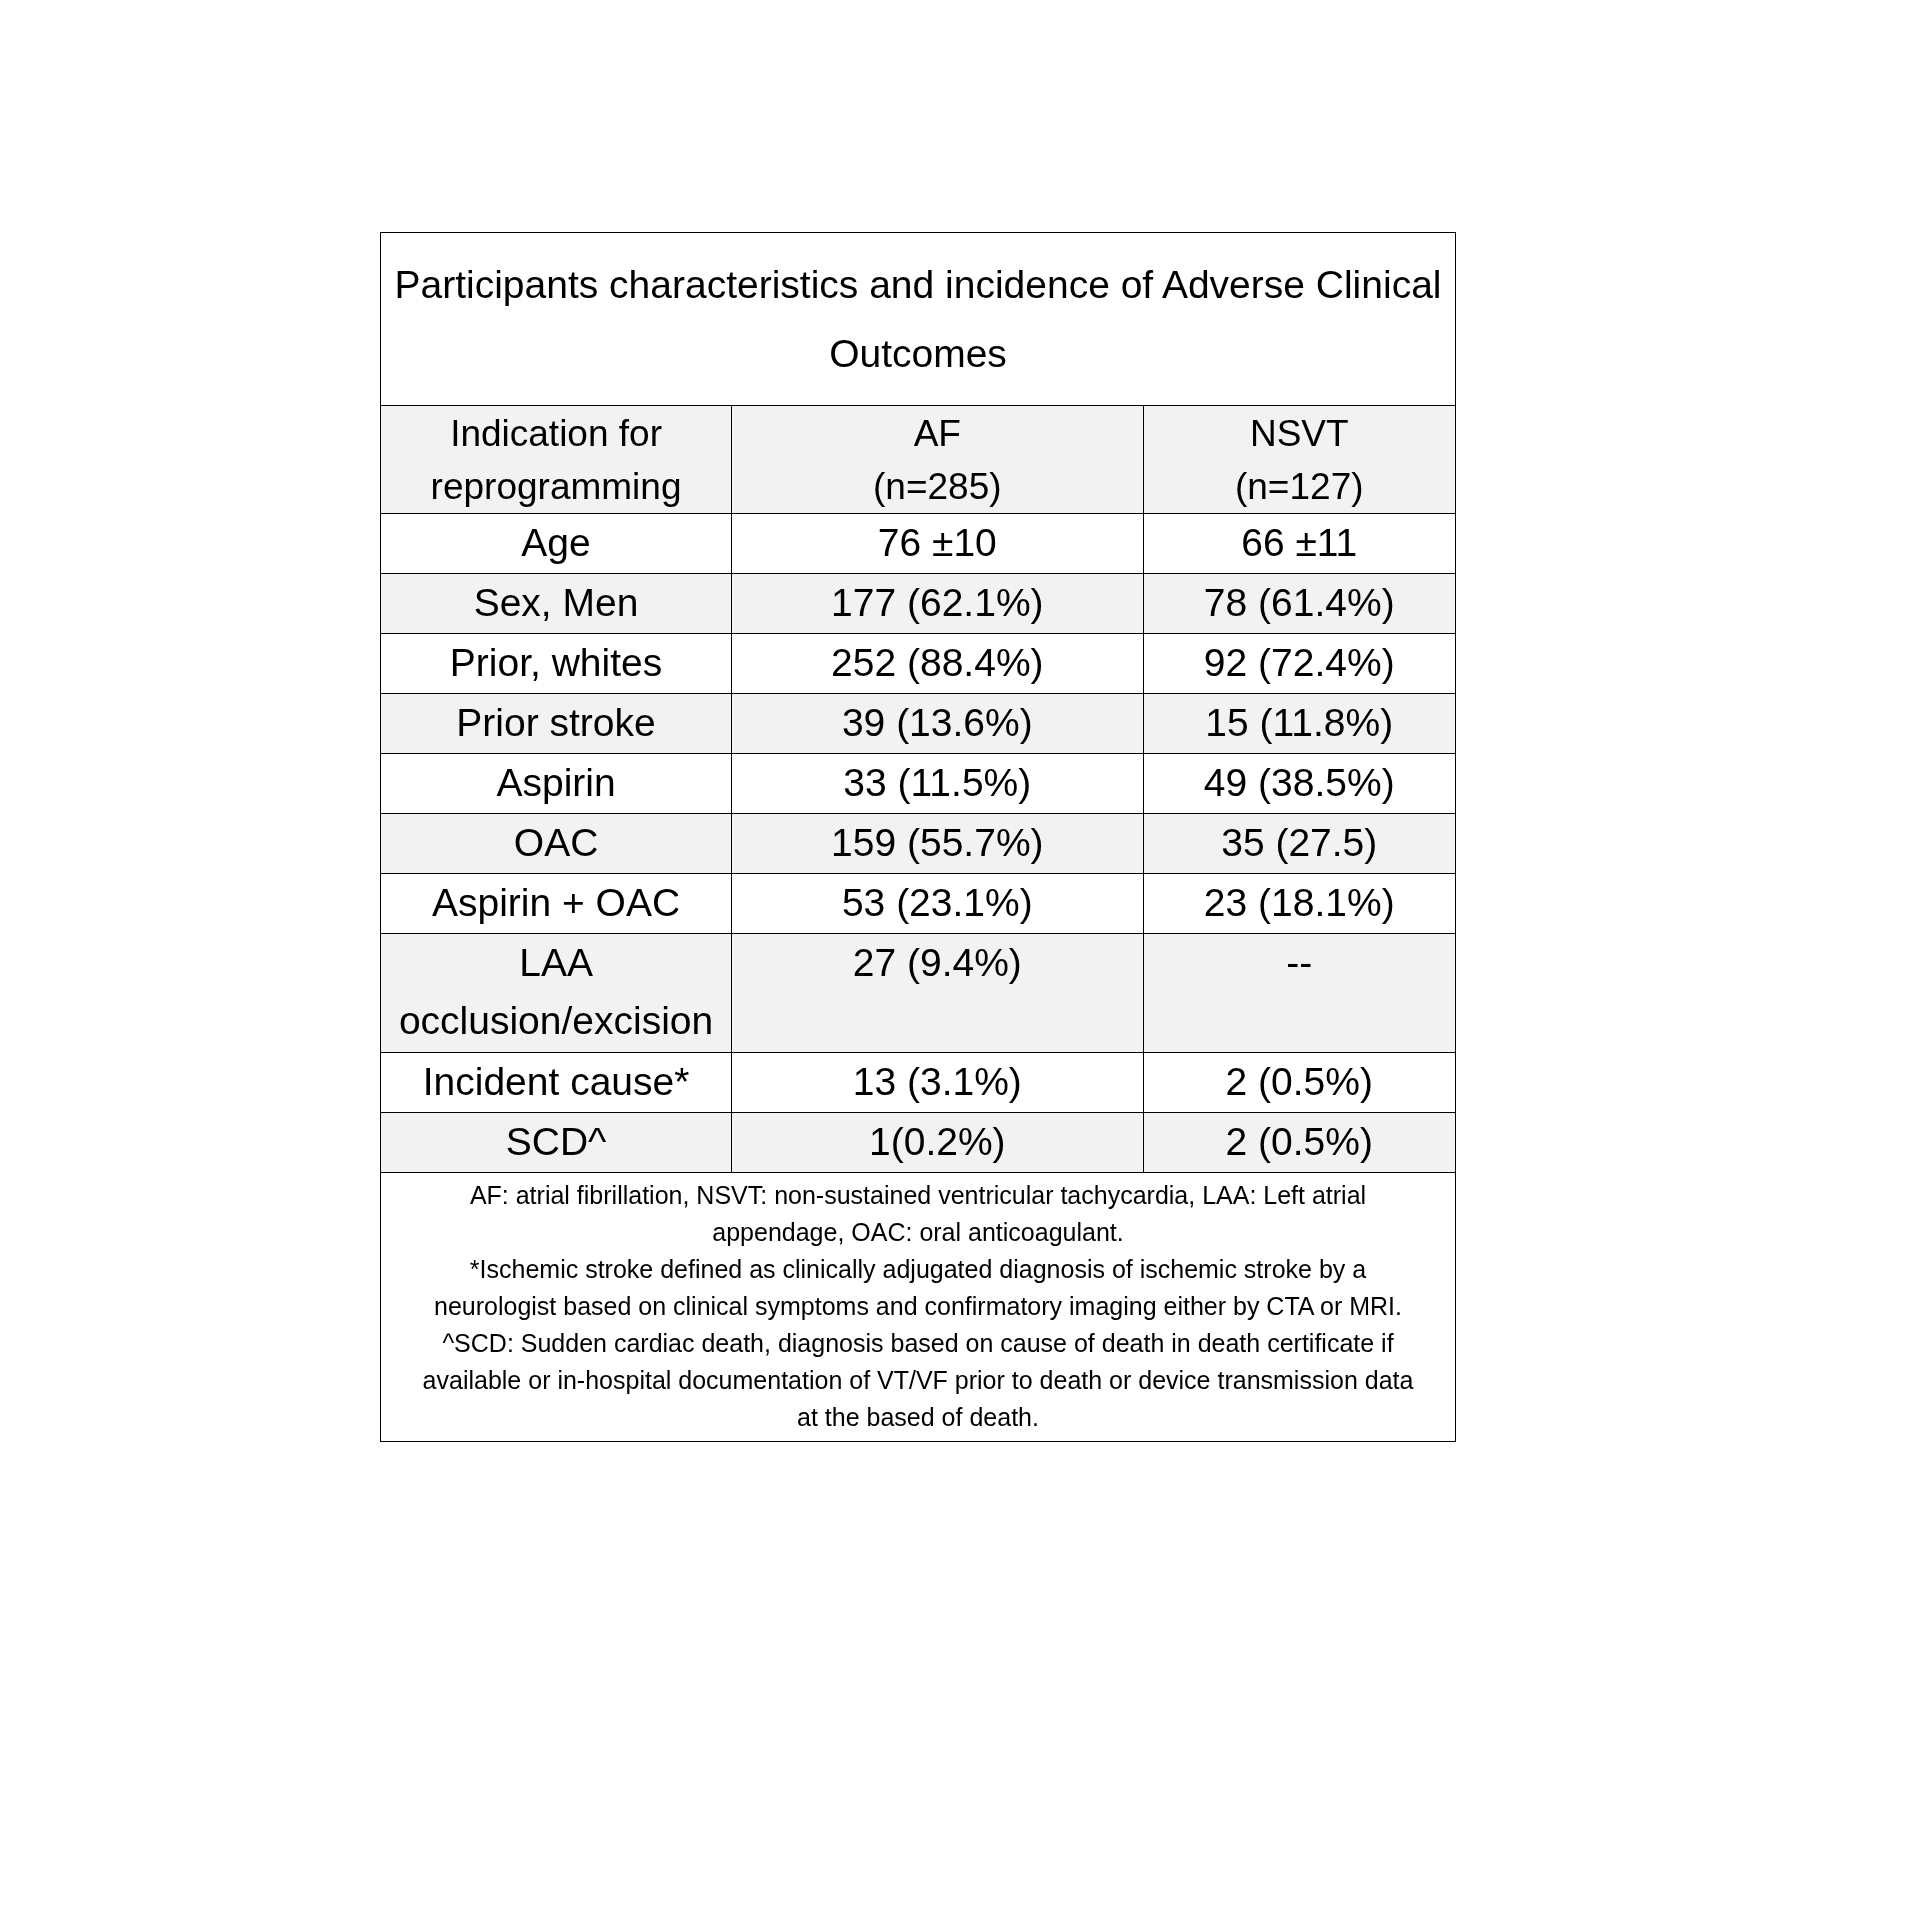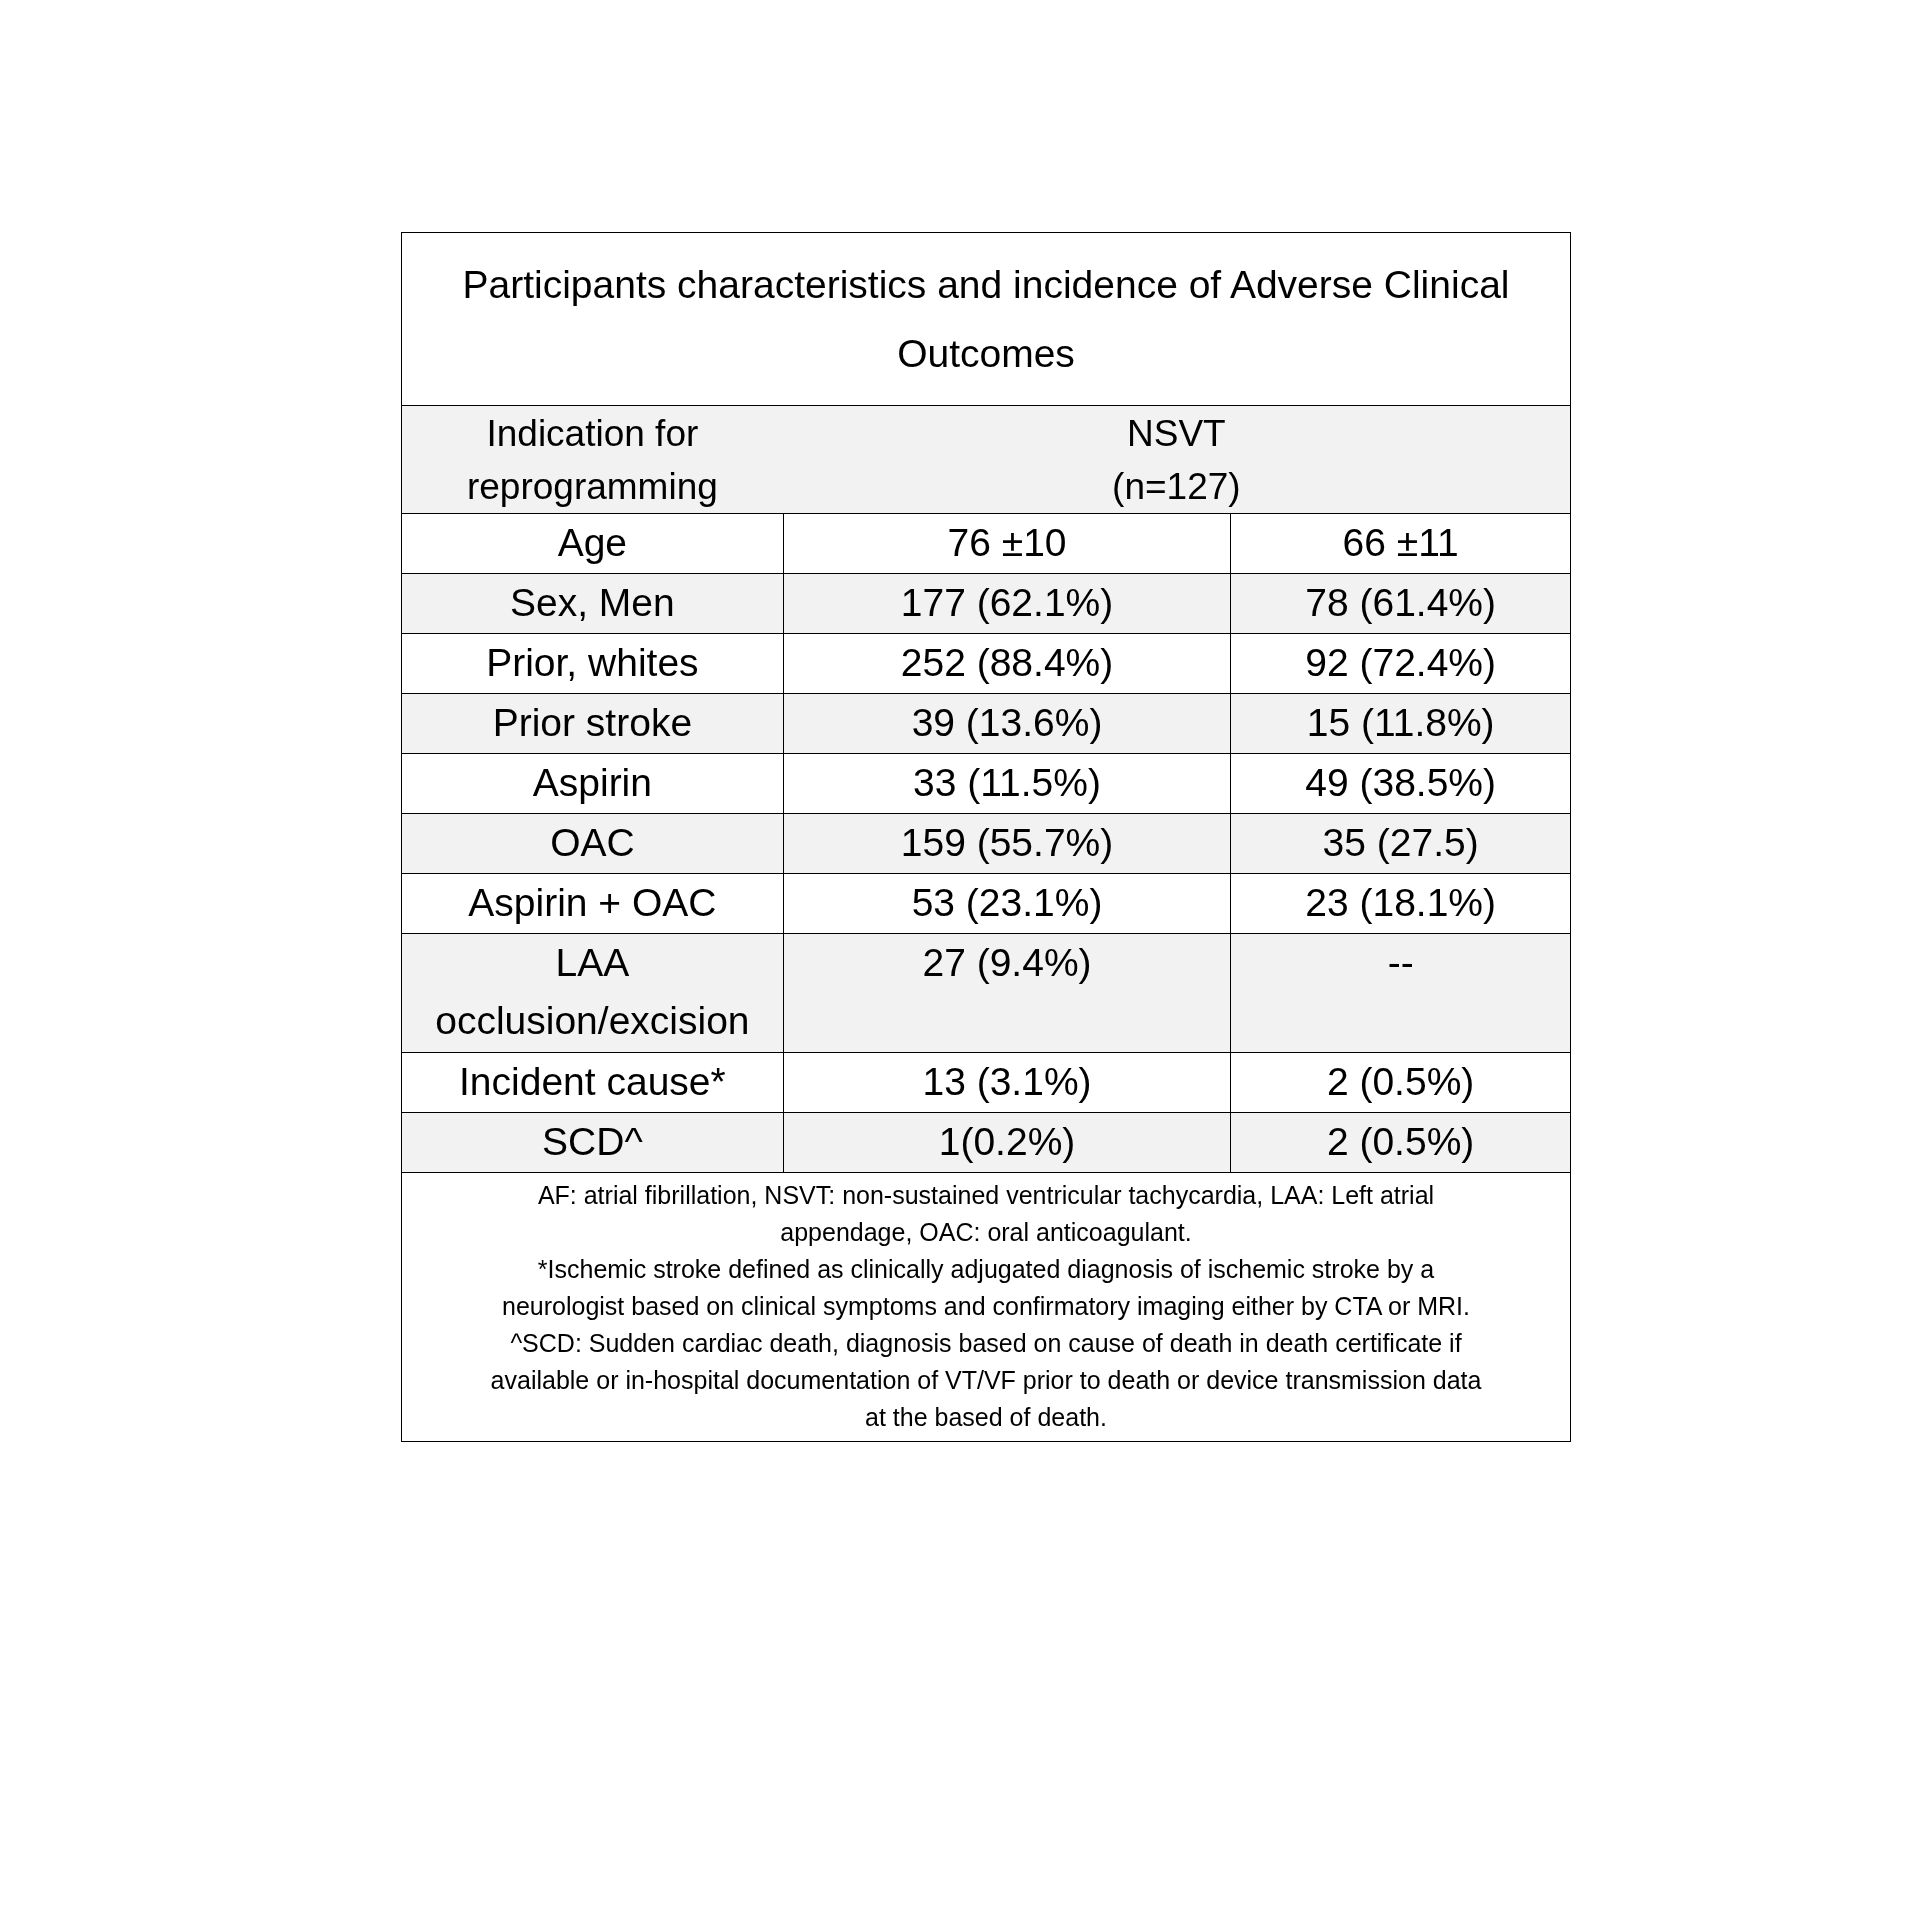--- a/index.html
+++ b/index.html
@@ -7,24 +7,23 @@
     width: 1965px; height: 2542px;
     background: #ffffff;
     font-family: "Liberation Sans", sans-serif;
     color: #000000;
   }
   .page { position: relative; width: 1965px; height: 2542px; background: #ffffff; }
 
   .char-table {
     position: absolute;
     left: 380px; top: 232px;
-    width: 1170px;
+    width: 1076px;
     border: 1.5px solid #000000;
     background: #fdba74;
-    margin-left: 21px;
   }
 
   .t-row { display: flex; border-bottom: 1.5px solid #000000; background: #ffffff; }
   .t-row.shaded { background: #f2f2f2; }
   .t-row:last-child { border-bottom: none; }
 
   
   .title-row {
     display: block;
     height: 173px;
@@ -75,20 +74,24 @@
   <div class="char-table">
 
     <div class="t-row title-row">
       <div>Participants characteristics and incidence of Adverse Clinical</div>
       <div>Outcomes</div>
     </div>
 
     <div class="t-row header-row shaded">
       <div class="header-cell c1">
         <div>Indication for reprogramming</div>
+      </div>
+      <div class="header-cell c2">
+        <div>AF</div>
+        <div>(n=285)</div>
       </div>
       <div class="header-cell c3">
         <div>NSVT</div>
         <div>(n=127)</div>
       </div>
     </div>
 
     <div class="t-row data-row">
       <div class="data-cell c1">Age</div>
       <div class="data-cell c2">76 ±10</div>

